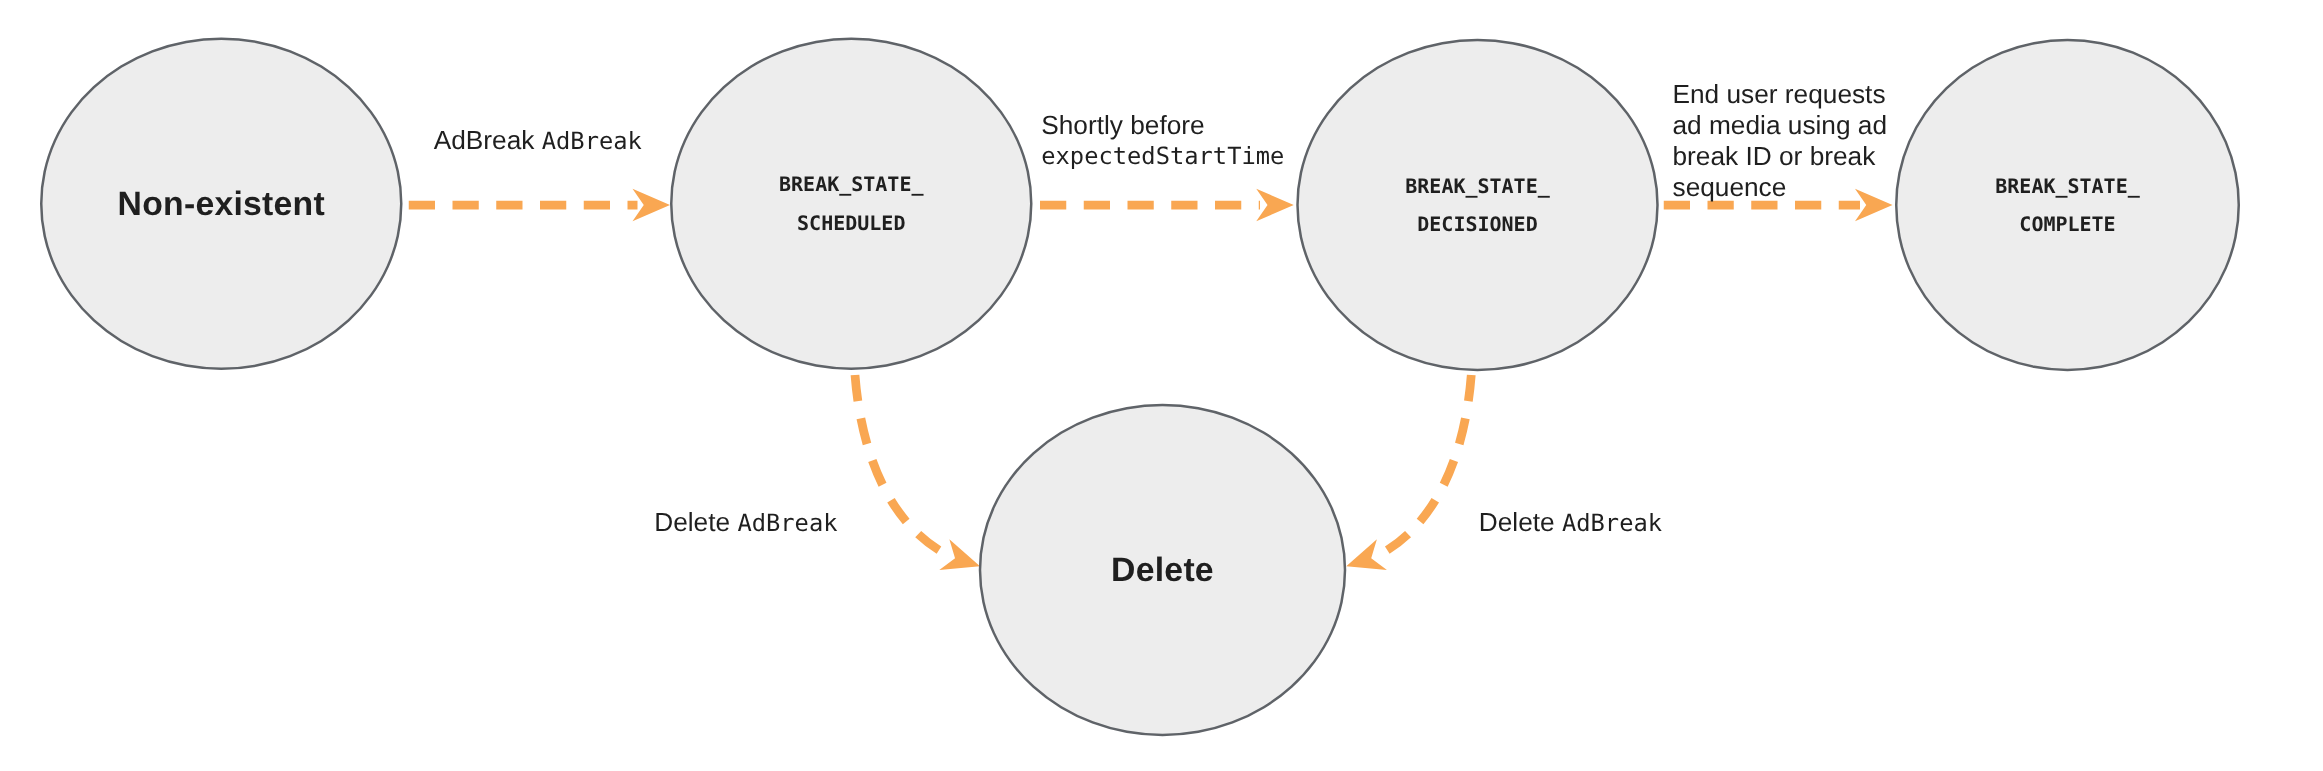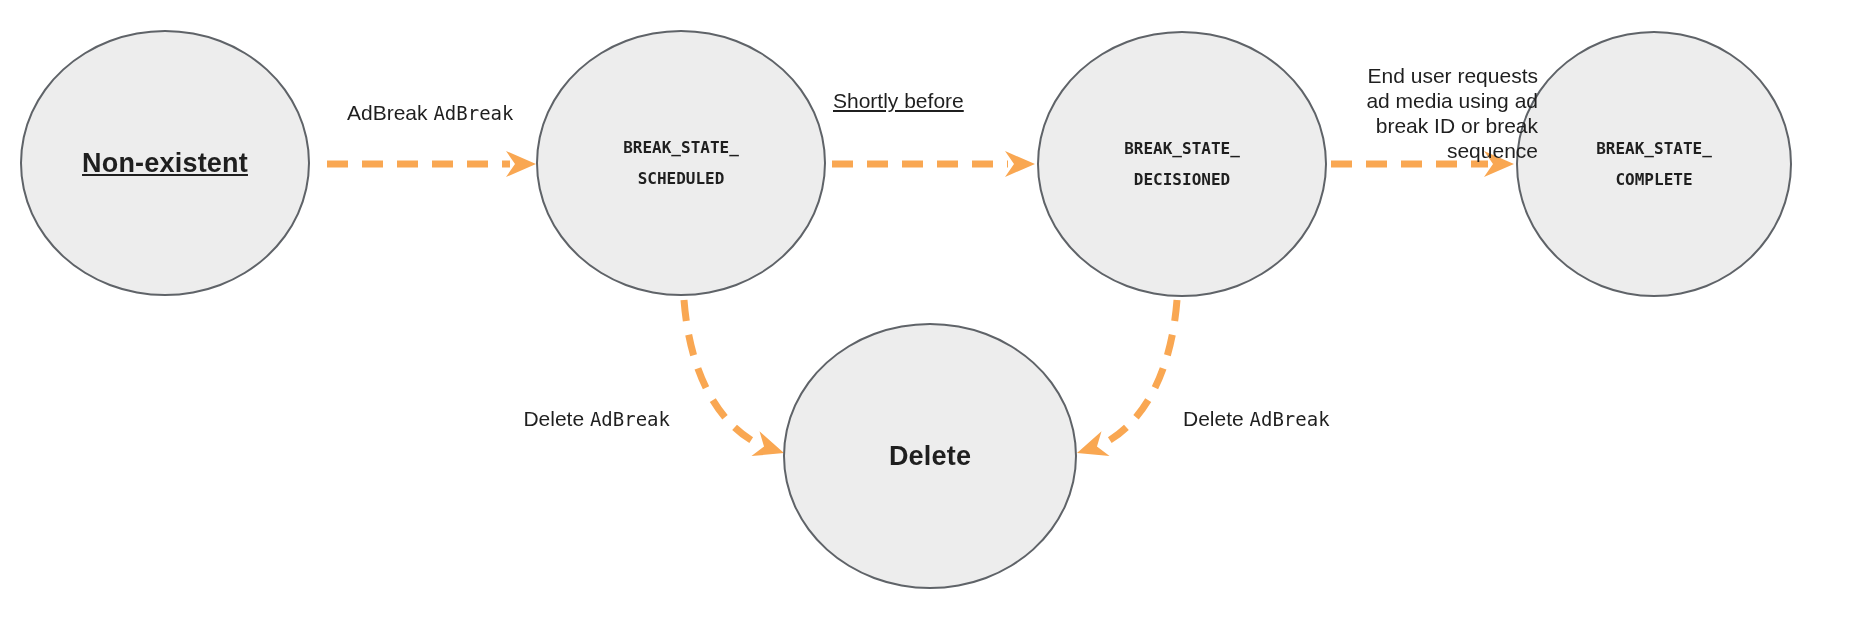--- a/index.html
+++ b/index.html
@@ -39,28 +39,28 @@
   }
   .edge-label{
     position:absolute;
     font-size:21px;line-height:25px;
     white-space:nowrap;
   }
   .edge-label .code{
     font-family:"DejaVu Sans Mono", monospace;
     font-size:19px;
   }
-  .edge-label.block{white-space:pre-line;text-align:right;}
+  .edge-label.block{white-space:pre-line;}
   .edge-label .line{display:block;}
   .lbl-create{left:347px;top:100px;}
-  .lbl-shortly{left:833px;top:88px;text-decoration:underline;}
+  .lbl-shortly{left:833px;top:88px;}
   .lbl-enduser{left:1338px;top:38px;width:200px;}
   .lbl-delete-left{left:520px;top:406px;width:150px;text-align:right;}
   .lbl-delete-right{left:1183px;top:406px;}
-  .node-nonexistent{left:20px;top:30px;width:290px;height:266px;text-decoration:underline;}
+  .node-nonexistent{left:32px;top:30px;width:290px;height:266px;}
   .node-scheduled{left:536px;top:30px;width:290px;height:266px;}
   .node-decisioned{left:1037px;top:31px;width:290px;height:266px;}
   .node-complete{left:1516px;top:31px;width:276px;height:266px;}
   .node-deleted{left:783px;top:323px;width:294px;height:266px;}
 </style>
 </head>
 <body>
 
 <div class="canvas">
 
@@ -104,20 +104,21 @@
   <div class="state-node node-deleted">
     <span class="node-label sans">Delete</span>
   </div>
 
   <div class="edge-label lbl-create">
     <span>AdBreak </span><span class="code">AdBreak</span>
   </div>
 
   <div class="edge-label lbl-shortly">
     <span class="line">Shortly before</span>
+    <span class="line code">expectedStartTime</span>
   </div>
 
   <div class="edge-label block lbl-enduser">
     <span>End user requests
 ad media using ad
 break ID or break
 sequence</span>
   </div>
 
   <div class="edge-label lbl-delete-left">

